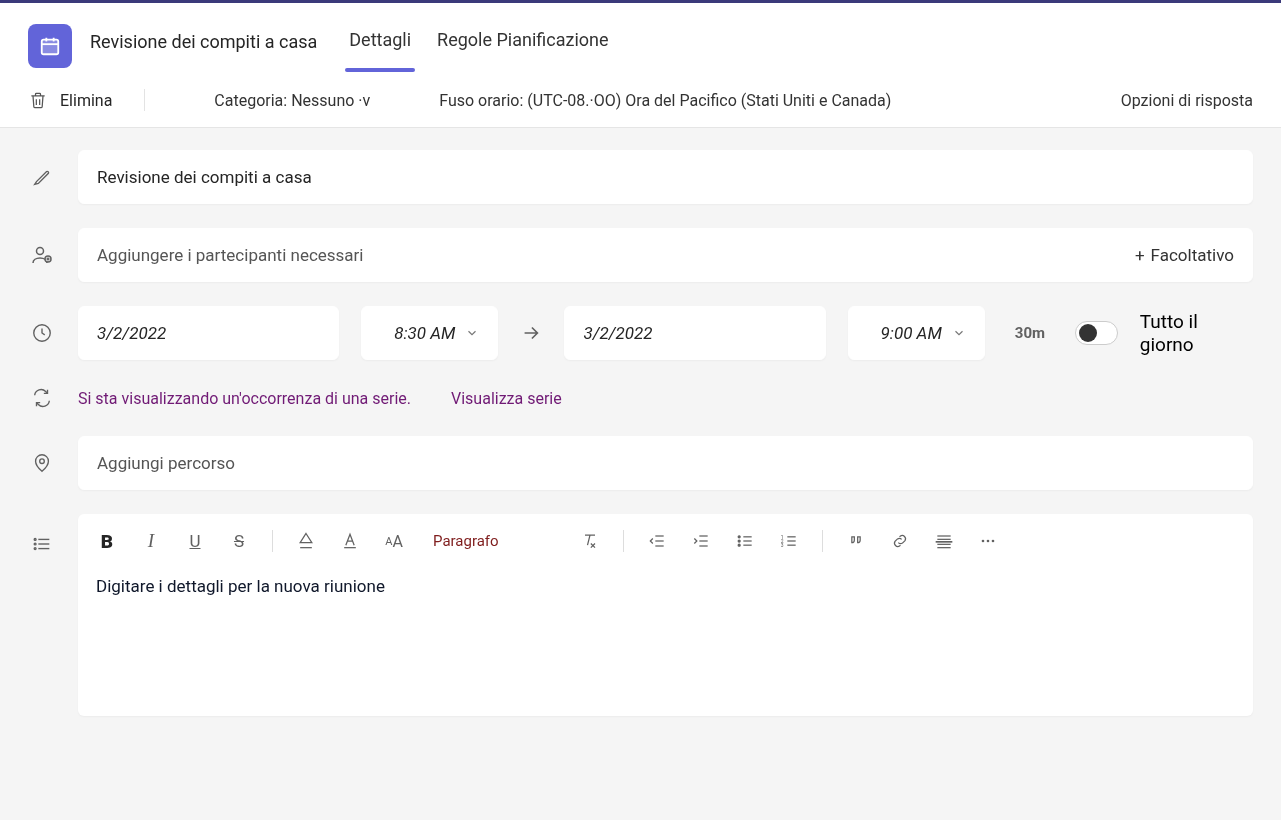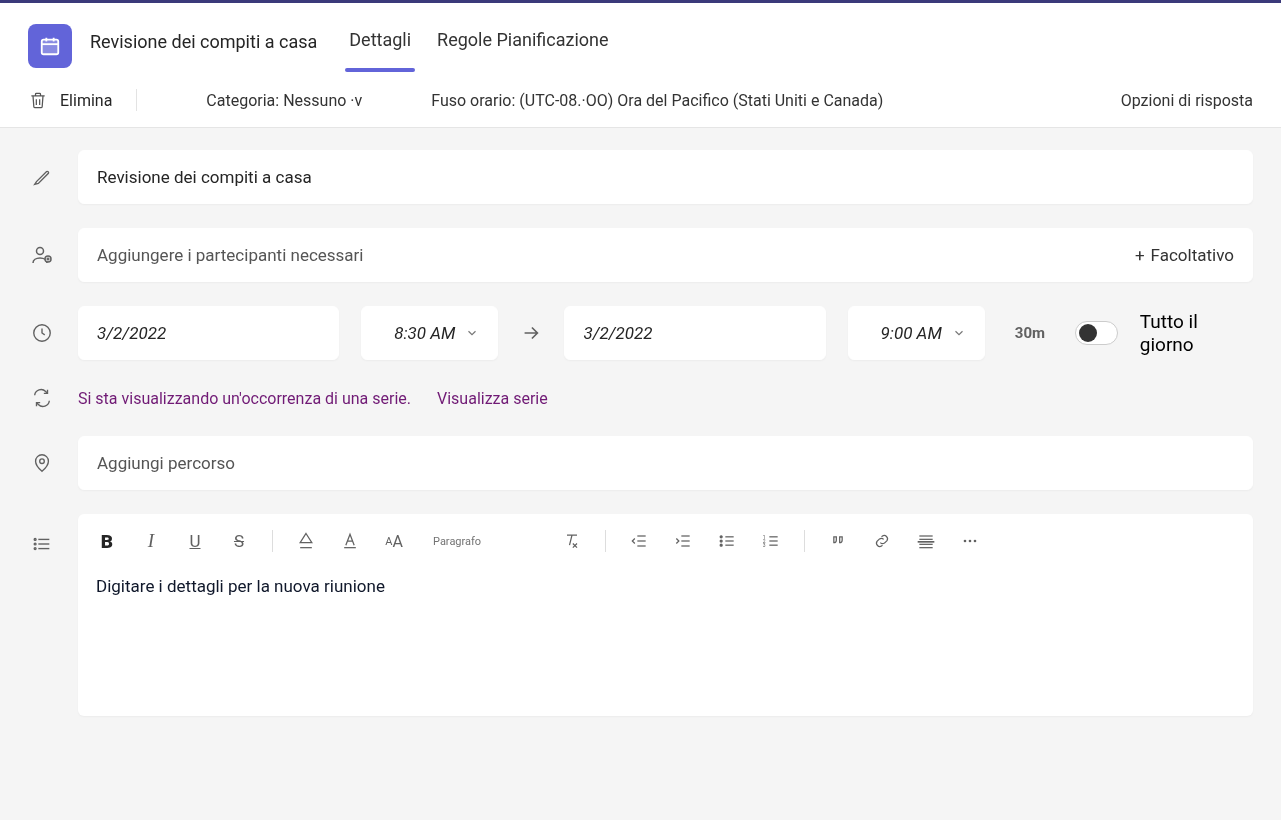--- a/index.html
+++ b/index.html
@@ -52,21 +52,21 @@
   display: flex;
   align-items: center;
   padding: 16px 28px;
   gap: 28px;
   background: #fff;
   border-bottom: 1px solid #e5e5e5;
   font-size: 16px;
 }
 .subbar .delete-group {
   display: flex; align-items: center; gap: 10px;
-  padding-right: 24px;
+  padding-right: 32px;
   border-right: 1px solid #e3e3e3;
 }
 .subbar .icon { width: 22px; height: 22px; color: #555; }
 .subbar-item { color: #333; margin-left: 41px; }
 .form-area {
   padding: 22px 28px 0 28px;
 }
 .form-row {
   display: flex;
   align-items: center;
@@ -101,34 +101,34 @@
 .toggle {
   width: 44px; height: 24px; background:#fff; border:1px solid #ccc; border-radius:12px;
   position: relative;
 }
 .toggle::before {
   content:""; position:absolute; left:3px; top:2px; width:18px; height:18px;
   background:#333; border-radius:50%;
 }
 .allday-label { font-size:19px; color:#000000; }
 .series-row { font-size:16px; color:#701a75; }
-.series-link { margin-left: 4px; }
+.series-link { margin-left: 18px; }
 .location-row .field { }
 .editor-box {
   background:#fff; border-radius:6px; padding: 0; flex:1;
   box-shadow: 0 1px 2px rgba(0,0,0,0.04);
 }
 .toolbar {
   display:flex; align-items:center; gap: 22px;
   padding: 16px 18px 10px 18px;
   color:#616161;
 }
 .toolbar .tbtn { width:22px; height:22px; display:flex; align-items:center; justify-content:center; cursor:pointer; }
 .tsep { width:1px; height:22px; background:#ddd; }
-.toolbar .para-label { font-size:11px; color:#737373; padding:0 6px; }
+.toolbar .para-label { font-size:15px; color:#7f1d1d; padding:0 6px; }
 .editor-body {
   padding: 14px 18px 120px 18px;
   font-size:17px;
   color:#0f172a;
 }
 .optional { display:flex; align-items:center; gap:6px; color:#333; }
 .chev { margin-left:10px; color:#777; }
 svg { display:block; }
 </style>
 </head>

